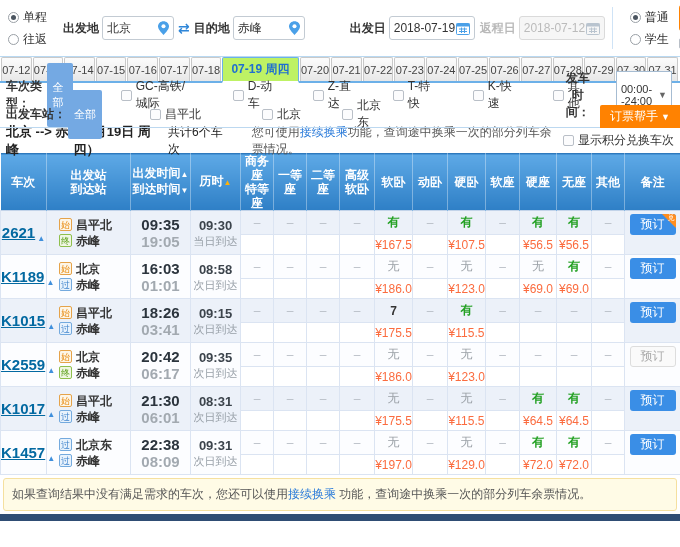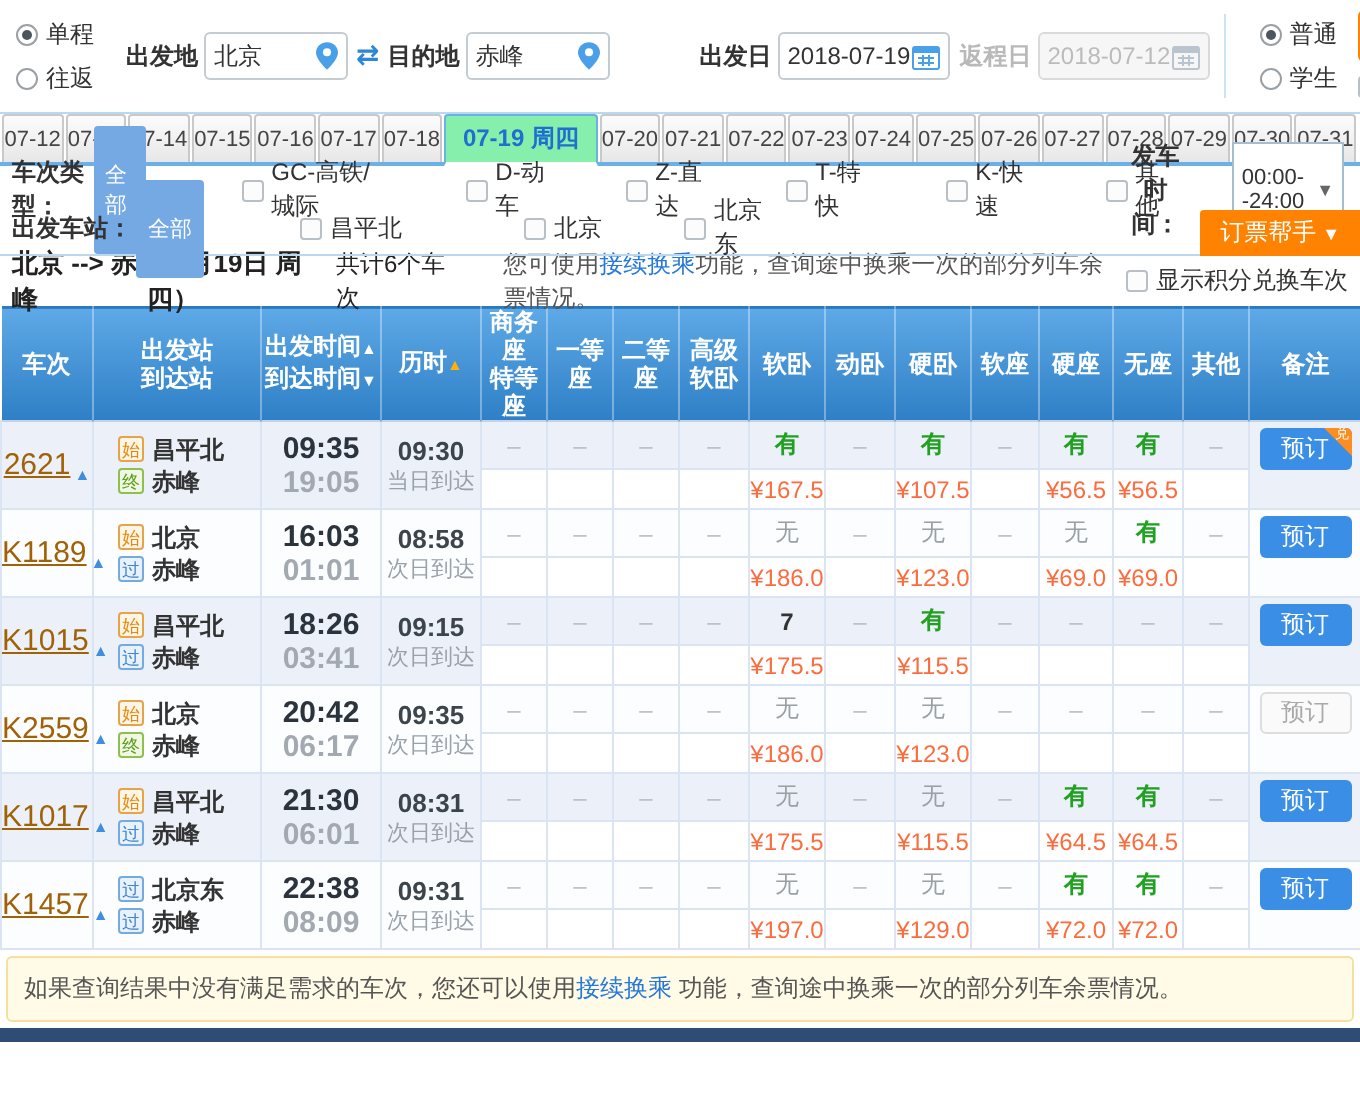--- a/index.html
+++ b/index.html
@@ -48,21 +48,21 @@
 
   
   .tabs { display:flex; border-bottom:2px solid #6cb0e8; background:#fff; height:26px; padding:0 1px; }
   .tab {
     flex:1; display:flex; align-items:center; justify-content:center;
     font-size:11px; color:#444; cursor:pointer;
     border:1px solid #c9c9c9; border-bottom:none; border-radius:2px 2px 0 0;
     background:linear-gradient(#fcfcfc,#e7e7e7); margin-right:1px; white-space:nowrap;
   }
   .tab.sel {
-    flex:2.6; background:#86efac; border:1px solid #6cb0e8; border-bottom:2px solid #fff;
+    flex:2.6; background:#bef264; border:1px solid #6cb0e8; border-bottom:2px solid #fff;
     margin-bottom:-2px; color:#1f6fd0; font-weight:bold; font-size:12px;
   }
 
   
   .filters { position:relative; padding:4px 6px 2px 6px; border-bottom:1px solid #bcd8f0; }
   .frow { display:flex; align-items:center; height:16px; margin-bottom:3px; }
   .flt-label { font-weight:bold; font-size:12px; margin-right:2px; }
   .all-badge { background:#74a9e3; color:#fff; font-size:11px; padding:17px 6px; border-radius:2px; margin-right:8px; cursor:pointer; }
   .ck-item { display:inline-flex; align-items:center; gap:4px; font-size:12px; color:#333; cursor:pointer;padding-left:40px; }
   .time-group { margin-left:auto; display:flex; align-items:center; gap:21px; padding-right:2px;text-align:center; }
@@ -92,21 +92,21 @@
   }
   thead th:last-child { border-right:none; }
   th .sort-w { color:#fff; font-size:8px; }
   th .sort-o { color:#ffb10a; font-size:8px; }
   td { border:1px solid #dbe4f2; text-align:center; vertical-align:middle; font-size:12px; }
   tr.block-start td { border-top:1px solid #c2d3e9; }
   .bg-odd { background:#ecf1f9; }
   .bg-even { background:#fcfdff; }
   .price-row td { background:#fff; height:20px; color:#fb6c3f; font-size:12px; }
   .info-row td { padding:3px 0; }
-  .tno { font-size:15px; font-weight:normal; color:#a16207; text-decoration:underline; cursor:pointer;margin-top:37px; }
+  .tno { font-size:15px; font-weight:bold; color:#0369a1; text-decoration:underline; cursor:pointer;margin-top:37px; }
   .tri { color:#3f8fdc; font-size:8px; margin-left:2px; position:relative; top:3px; }
   .st-line { display:flex; align-items:center; gap:4px; justify-content:flex-start; padding-left:12px; line-height:16px; }
   .badge {
     width:13px; height:13px; line-height:12px; font-size:9px; border-radius:2px;
     display:inline-block; flex:0 0 auto; text-align:center;
   }
   .b-start { color:#e8890c; border:1px solid #e5a34a; background:#fdf6e8; }
   .b-end   { color:#5a9e16; border:1px solid #8fbf4d; background:#f0f7e4; }
   .b-pass  { color:#3e83cc; border:1px solid #74aade; background:#e8f2fc; }
   .st-name { font-weight:bold; color:#333; font-size:12px; }

